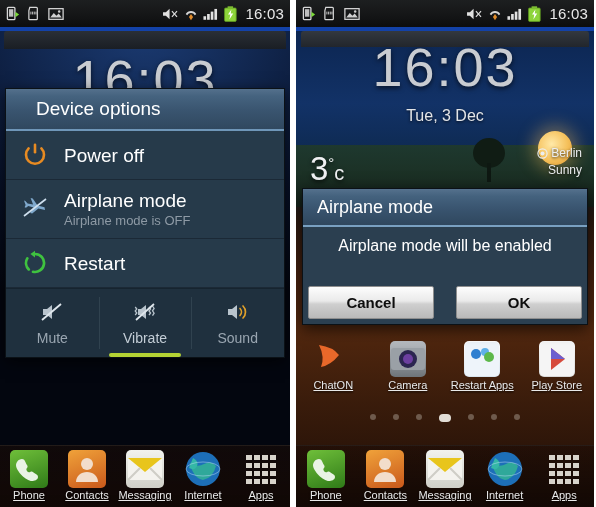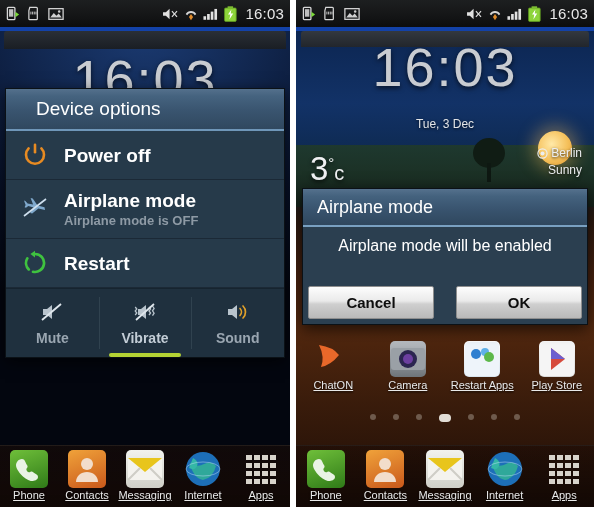--- a/index.html
+++ b/index.html
@@ -42,39 +42,39 @@
       background:linear-gradient(180deg,#203a2a 0%, #1d3324 45%, #14221a 100%); opacity:.9; }
   .wall-right .sun { position:absolute; top:104px; right:22px; width:34px; height:34px; border-radius:50%;
       background:radial-gradient(circle at 40% 38%, #ffe9a8, #f5c05a 55%, #e0972e 100%);
       box-shadow:0 0 16px 6px rgba(245,190,90,.35); }
   .wall-right .tree { position:absolute; top:108px; left:172px; width:42px; height:48px; }
 
   
   .clockw { position:absolute; left:0; right:0; text-align:center; z-index:3; }
   .clock-main { font-size:54px; color:#c9ccd1; letter-spacing:2px;
       text-shadow:0 2px 5px rgba(0,0,0,.65); font-weight:300; }
-  .clock-date { font-size:12px; color:#e3e5e8; text-shadow:0 1px 3px rgba(0,0,0,.7); margin-top:19px; }
+  .clock-date { font-size:16px; color:#e3e5e8; text-shadow:0 1px 3px rgba(0,0,0,.7); margin-top:9px; }
 
   
   .temp { position:absolute; left:14px; top:150px; font-size:33px; color:#f0f1f3; z-index:3;
       text-shadow:0 2px 4px rgba(0,0,0,.75); }
   .temp sup { font-size:15px; vertical-align:super; }
   .temp .unit { font-size:20px; }
   .loc { position:absolute; right:12px; top:146px; text-align:right; z-index:3;
       font-size:12px; color:#eceef0; line-height:15px; text-shadow:0 1px 3px rgba(0,0,0,.8); }
   .loc .pin { display:inline-block; vertical-align:-2px; margin-right:3px; }
 
   
   .dlg { position:absolute; left:5px; right:5px; z-index:30;
       border:1px solid #0b1116; box-shadow:0 4px 14px rgba(0,0,0,.65); }
   .dlg-left { top:88px; }
   .dlg-title { height:42px; display:flex; align-items:center; padding:0 30px;
       background:linear-gradient(180deg,#54708c 0%, #45637f 18%, #3a5570 52%, #30485f 100%);
       color:#ffffff; font-size:19px; border-bottom:2px solid #6f96b8; }
-  .dlg-body { background:#14b8a6;font-weight:bold; }
+  .dlg-body { background:#14b8a6; }
 
   .opt { display:flex; align-items:center; gap:14px; padding:9px 14px;
       border-bottom:1px solid #1b2936; background:#263a4a; }
   .opt:last-child { border-bottom:none; }
   .opt-ic { width:30px; height:30px; flex:0 0 30px; display:flex; align-items:center; justify-content:center; }
   .opt-txt { display:flex; flex-direction:column; }
   .opt-title { color:#ffffff; font-size:19px; line-height:23px; }
   .opt-sub { color:#8e9aa5; font-size:13px; line-height:17px; }
 
   .modes { display:flex; background:#1f303e; border-top:1px solid #16242f; }

